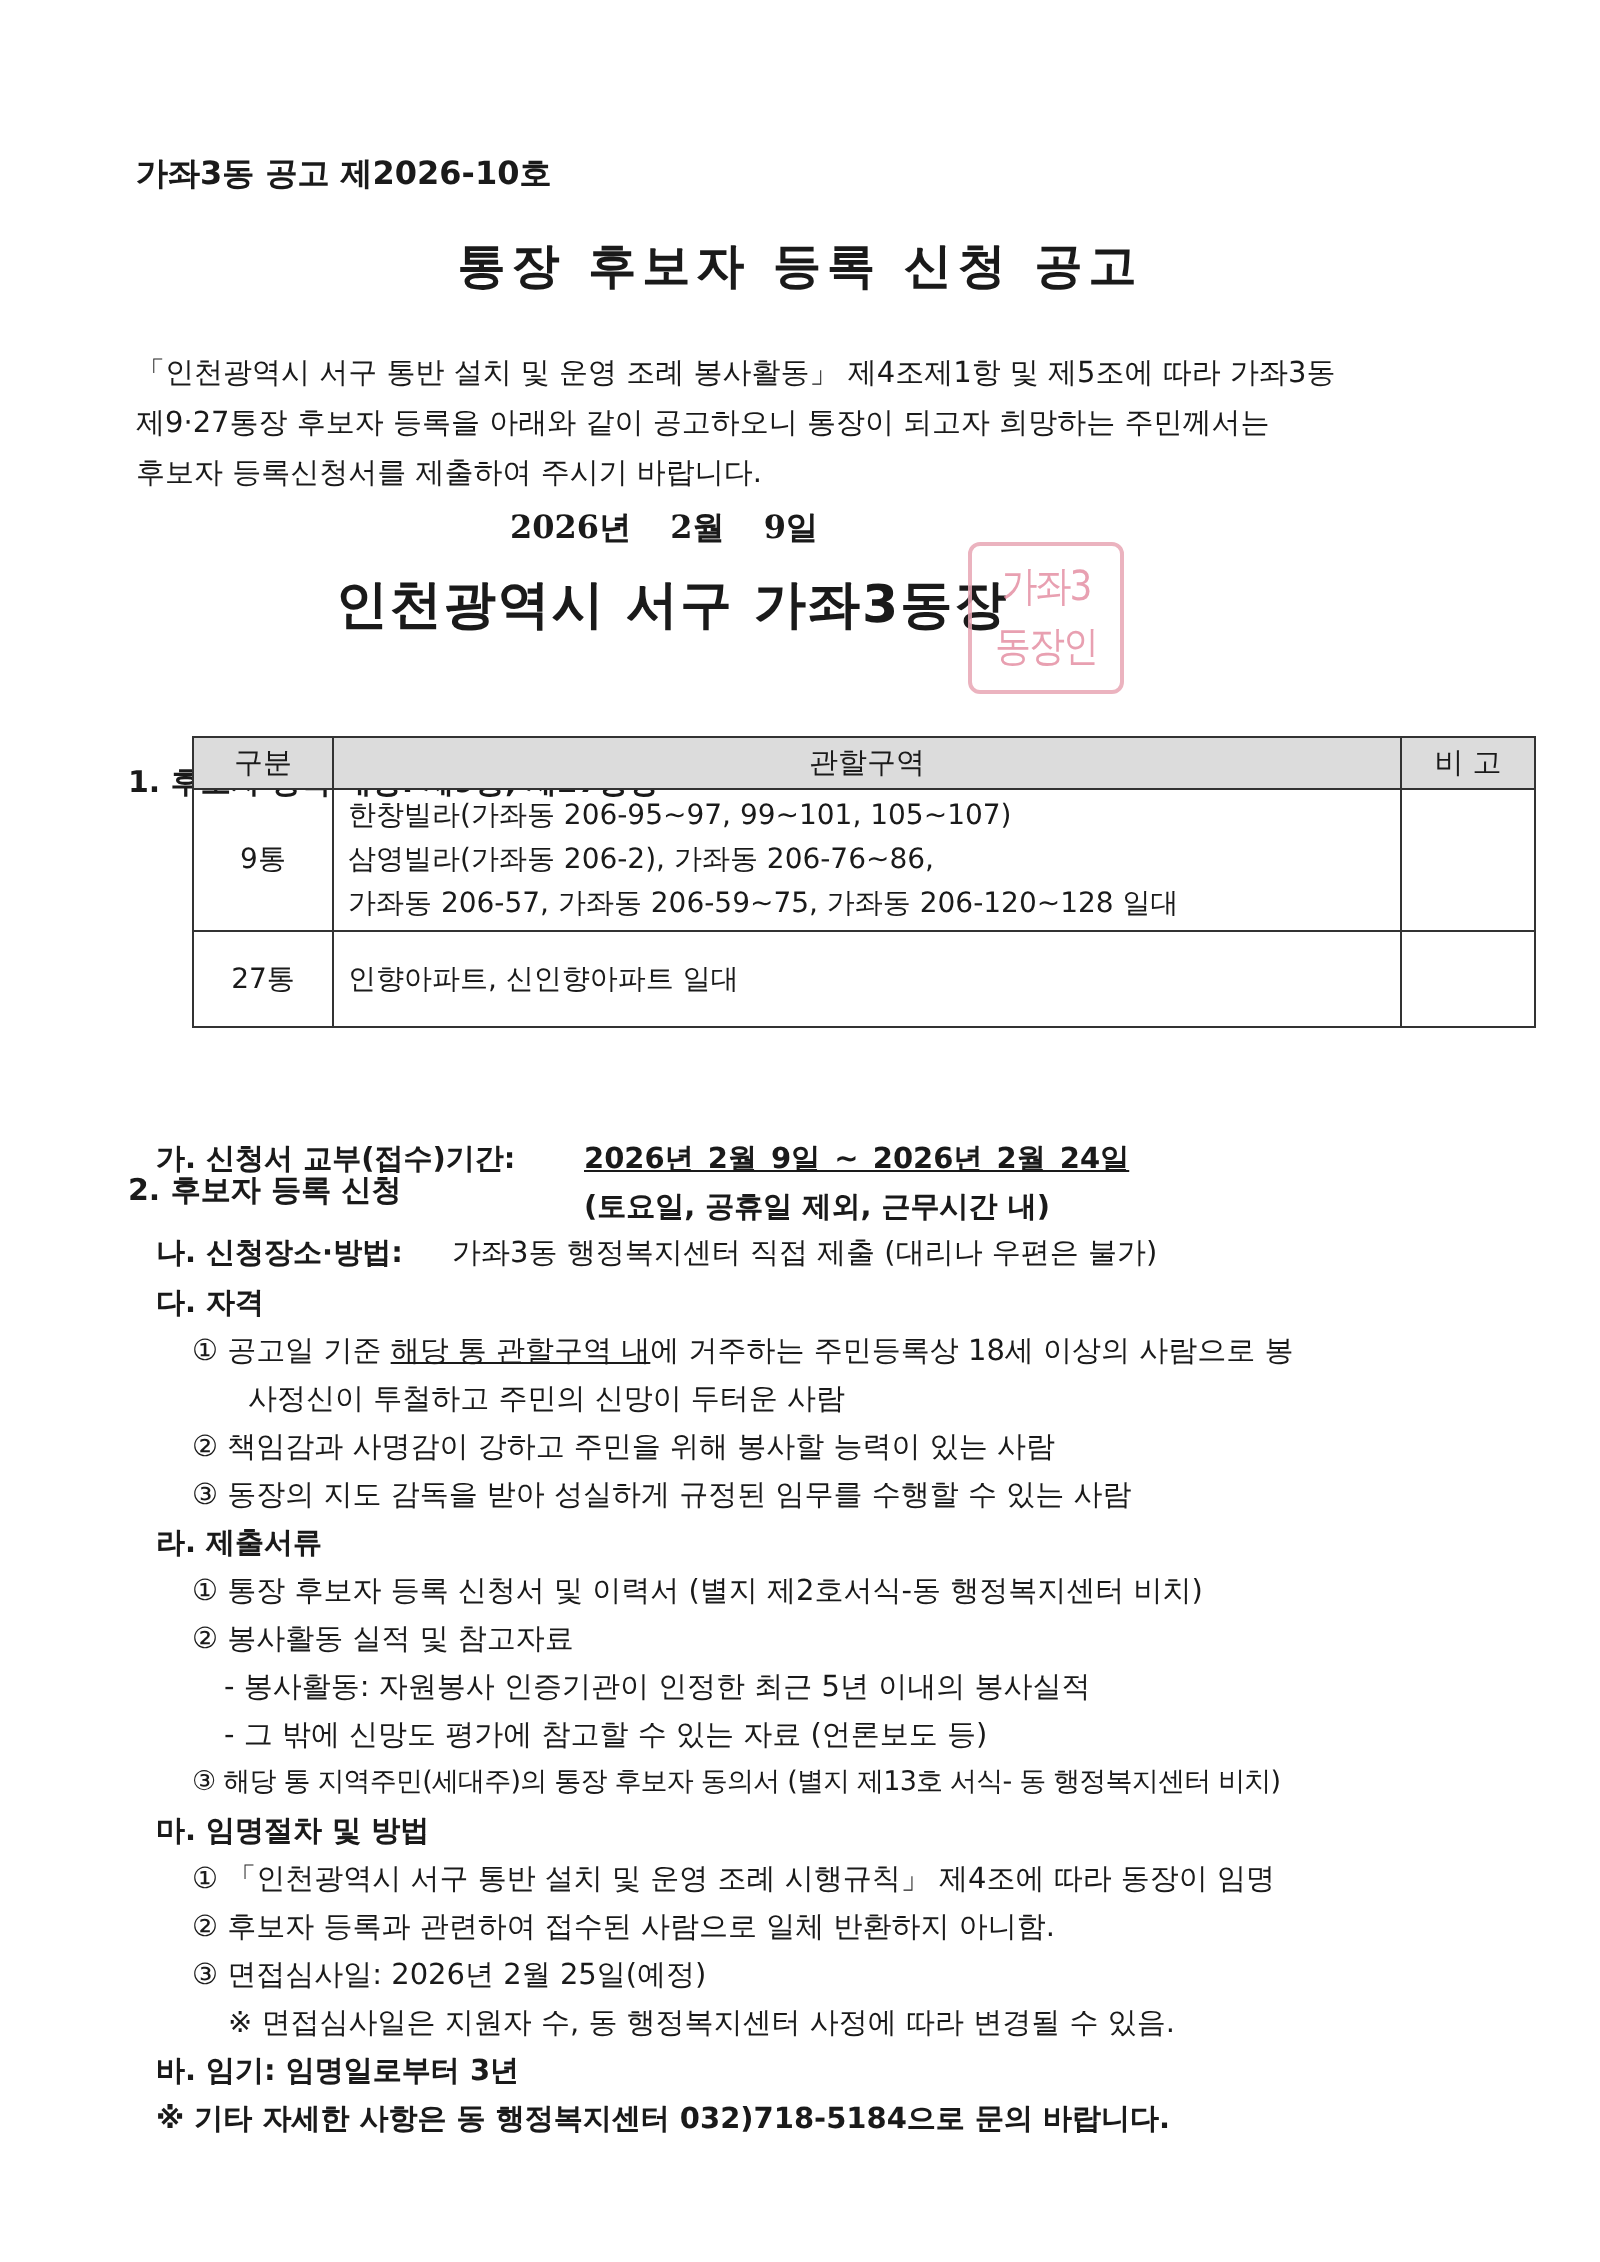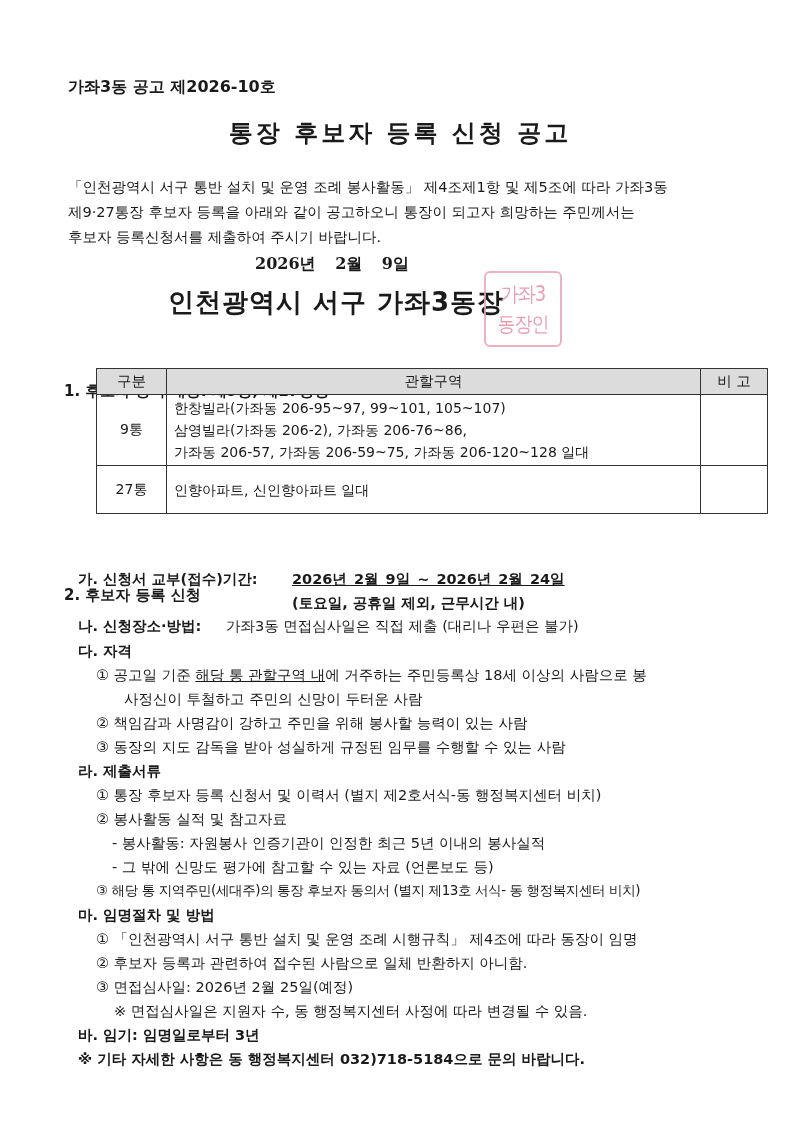--- a/index.html
+++ b/index.html
@@ -148,21 +148,21 @@
   </tbody>
 </table>
 
 <div class="abs section-heading sec2">2. 후보자 등록 신청</div>
 
 <div class="abs body-text bold" style="left:78px; top:570px;">가. 신청서 교부(접수)기간:</div>
 <div class="abs body-text bold u" style="left:292px; top:570px; word-spacing:2px;">2026년 2월 9일  ~  2026년 2월 24일</div>
 <div class="abs body-text bold" style="left:292px; top:594px;">(토요일, 공휴일 제외, 근무시간 내)</div>
 
 <div class="abs body-text bold" style="left:78px; top:617px;">나. 신청장소·방법:</div>
-<div class="abs body-text" style="left:226px; top:617px;">가좌3동 면접심사일은 직접 제출 (대리나 우편은 불가)</div>
+<div class="abs body-text" style="left:226px; top:617px;">가좌3동 행정복지센터 직접 제출 (대리나 우편은 불가)</div>
 
 <div class="abs body-text bold" style="left:78px; top:642px;">다. 자격</div>
 <div class="abs body-text" style="left:96px; top:666px;">
   <span>①</span>
   <span>공고일 기준 </span><span class="u">해당 통 관할구역 내</span><span>에 거주하는 주민등록상 18세 이상의 사람으로 봉</span>
 </div>
 <div class="abs body-text" style="left:124px; top:690px;">사정신이 투철하고 주민의 신망이 두터운 사람</div>
 <div class="abs body-text" style="left:96px; top:714px;">
   <span>②</span>
   <span>책임감과 사명감이 강하고 주민을 위해 봉사할 능력이 있는 사람</span>

